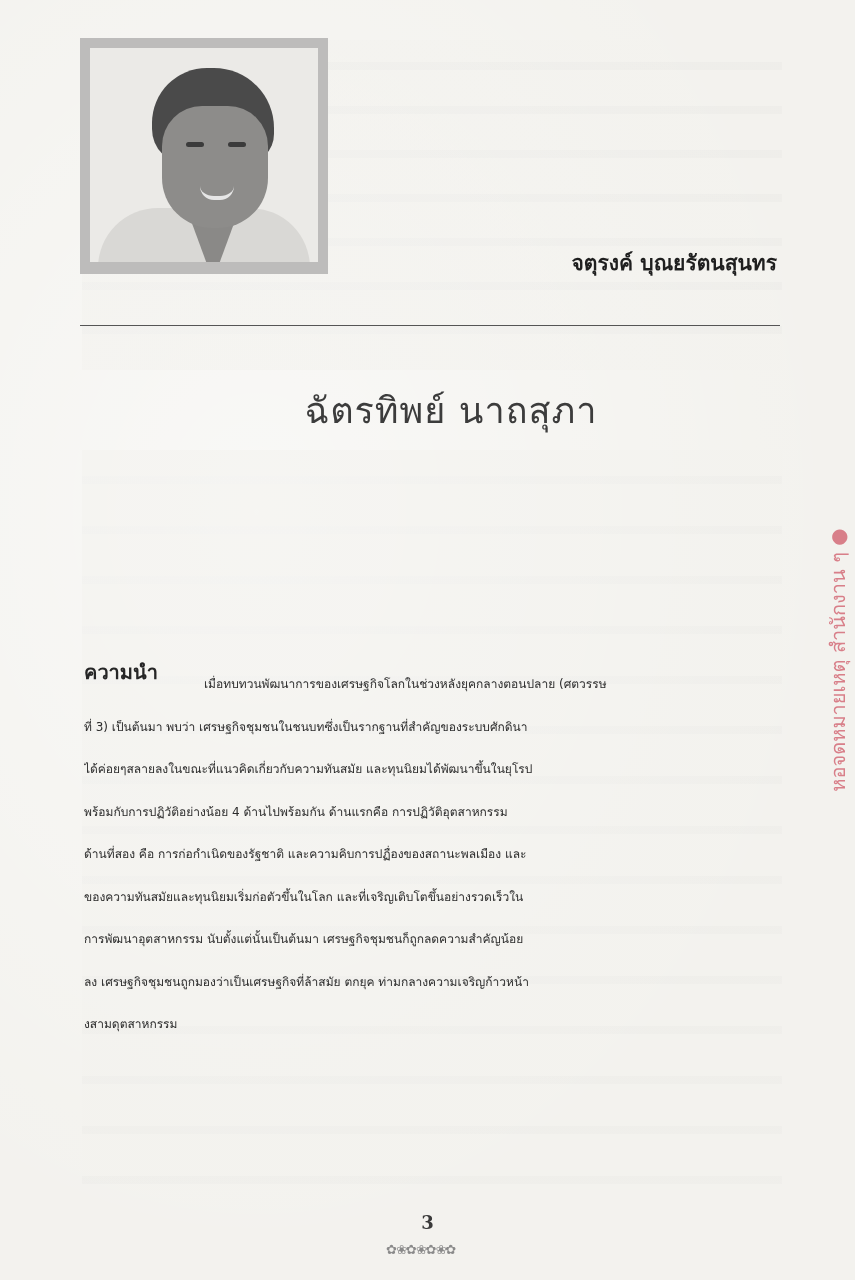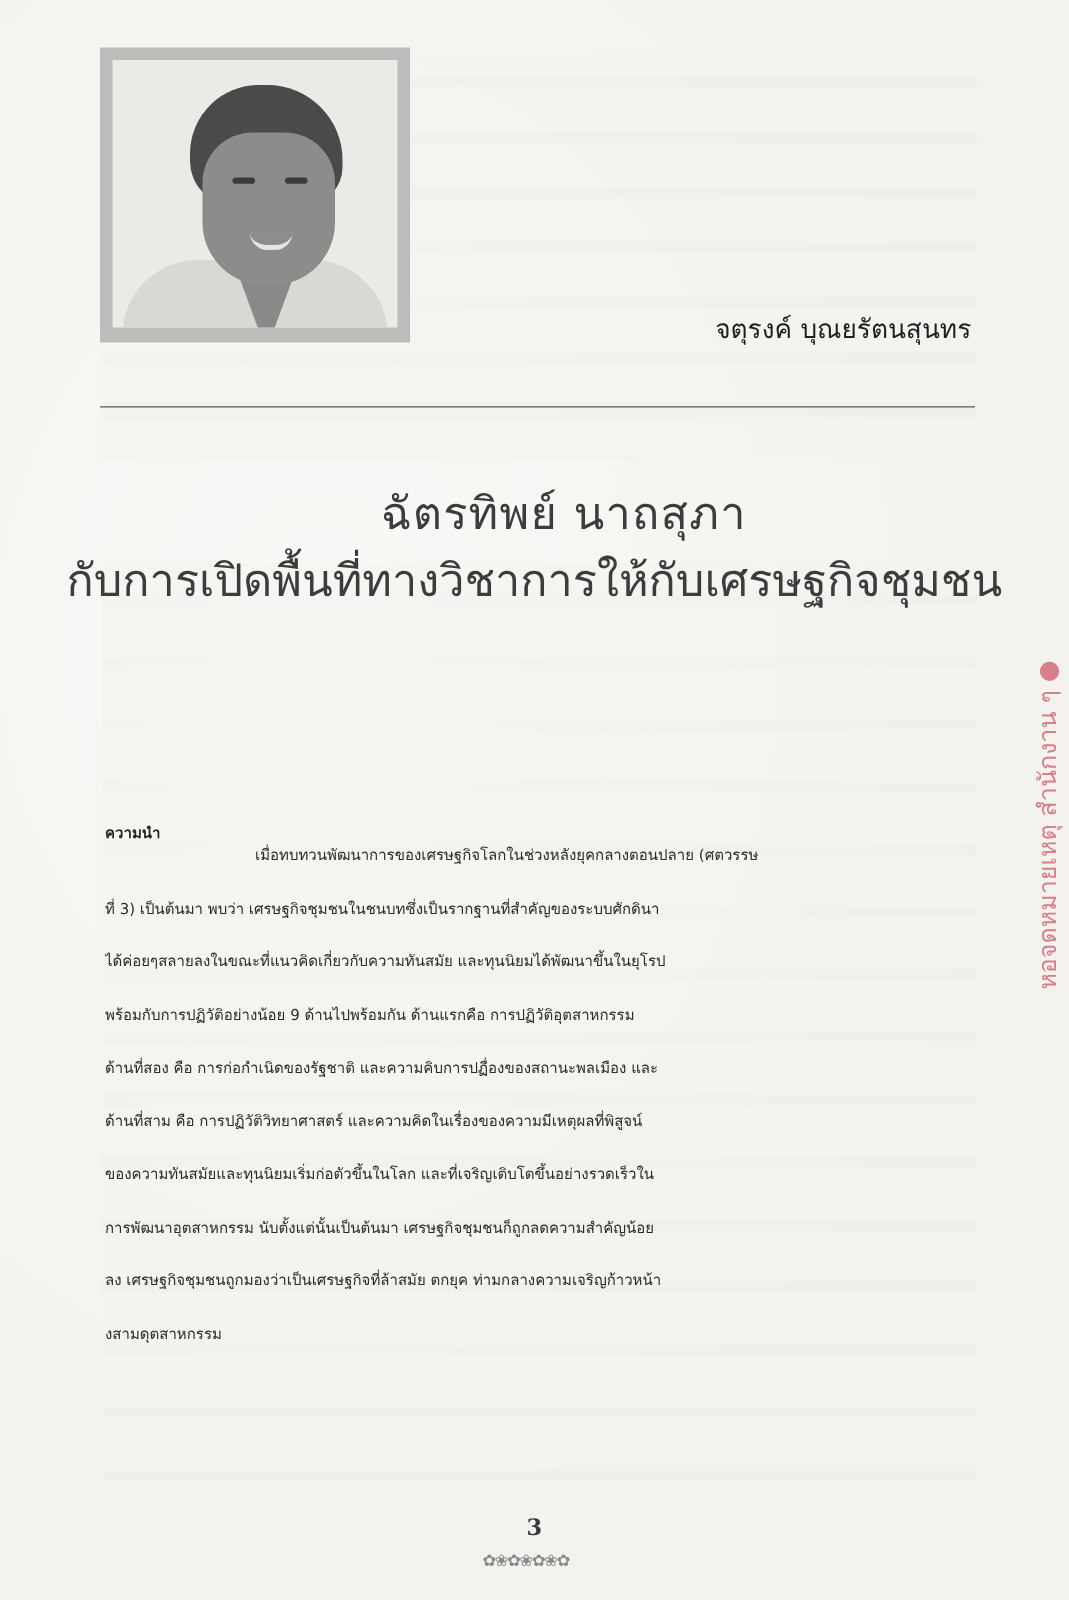--- a/index.html
+++ b/index.html
@@ -46,41 +46,41 @@
   .eye.l { left: 24px; } .eye.r { left: 66px; }
   .smile { position: absolute; left: 38px; top: 80px; width: 34px; height: 10px; border-bottom: 4px solid #e6e6e6; border-radius: 0 0 20px 20px; }
   .shirt {
     position: absolute; left: 8px; top: 160px; width: 212px; height: 60px;
     background: #d9d8d5; border-radius: 60px 60px 0 0;
   }
   .neck { position: absolute; left: 100px; top: 170px; width: 46px; height: 50px; background: #8a8987; clip-path: polygon(0 0,100% 0,60% 100%,40% 100%); }
 
   .author {
     position: absolute; right: 78px; top: 246px;
-    font-size: 21px; font-weight: normal; color: #1f1f1f;
+    font-size: 21px; font-weight: bold; color: #1f1f1f;
     font-family: "DejaVu Sans", sans-serif;
     text-align: right;
   }
   .rule {
     position: absolute; left: 80px; top: 325px; width: 700px; height: 1px; background: #555;
   }
   .title1 {
     position: absolute; left: 0; right: 0; top: 382px; text-align: center;
     font-size: 36px; color: #3c3c3c; letter-spacing: 1px;
     font-family: "DejaVu Sans", sans-serif;
     margin-left: 47px;
   }
   .title2 {
     position: absolute; left: 0; right: 0; top: 436px; text-align: center;
     font-size: 36px; color: #3c3c3c;
     font-family: "DejaVu Sans", sans-serif;
   }
   .heading {
     position: absolute; left: 84px; top: 656px;
-    font-size: 12px; font-weight: bold; color: #262626;
+    font-size: 20px; font-weight: bold; color: #262626;
   }
   .body {
     position: absolute; left: 84px; top: 663px; width: 700px;
     font-size: 12px; line-height: 42.5px; color: #2b2b2b;
     text-align: justify;
   }
   .body .line { display: block; white-space: nowrap; overflow: hidden; }
   .body .line.indent { padding-left: 120px; }
   .page-number {
     position: absolute; left: 0; right: 0; top: 1212px; text-align: center;
@@ -119,31 +119,29 @@
         <div class="eye r"></div>
         <div class="smile"></div>
       </div>
     </div>
   </div>
 
   <div class="author">จตุรงค์ บุณยรัตนสุนทร</div>
   <div class="rule"></div>
 
   <div class="title1">ฉัตรทิพย์ นาถสุภา</div>
-  <div class="title2">กับการเปิดพื้นที่ทางวิชาการให้กับเศรษฐกิจชุมชน</div>
 
   <div class="heading">ความนำ</div>
 
   <div class="body">
     <span class="line indent">เมื่อทบทวนพัฒนาการของเศรษฐกิจโลกในช่วงหลังยุคกลางตอนปลาย (ศตวรรษ</span>
     <span class="line">ที่ 3) เป็นต้นมา พบว่า เศรษฐกิจชุมชนในชนบทซึ่งเป็นรากฐานที่สำคัญของระบบศักดินา</span>
     <span class="line">ได้ค่อยๆสลายลงในขณะที่แนวคิดเกี่ยวกับความทันสมัย และทุนนิยมได้พัฒนาขึ้นในยุโรป</span>
-    <span class="line">พร้อมกับการปฏิวัติอย่างน้อย 9 ด้านไปพร้อมกัน ด้านแรกคือ การปฏิวัติอุตสาหกรรม</span>
+    <span class="line">พร้อมกับการปฏิวัติอย่างน้อย 4 ด้านไปพร้อมกัน ด้านแรกคือ การปฏิวัติอุตสาหกรรม</span>
     <span class="line">ด้านที่สอง คือ การก่อกำเนิดของรัฐชาติ และความคิบการปฏื่องของสถานะพลเมือง และ</span>
-    <span class="line">ด้านที่สาม คือ การปฏิวัติวิทยาศาสตร์ และความคิดในเรื่องของความมีเหตุผลที่พิสูจน์</span>
     <span class="line">ของความทันสมัยและทุนนิยมเริ่มก่อตัวขึ้นในโลก และที่เจริญเติบโตขึ้นอย่างรวดเร็วใน</span>
     <span class="line">การพัฒนาอุตสาหกรรม นับตั้งแต่นั้นเป็นต้นมา เศรษฐกิจชุมชนก็ถูกลดความสำคัญน้อย</span>
     <span class="line">ลง เศรษฐกิจชุมชนถูกมองว่าเป็นเศรษฐกิจที่ล้าสมัย ตกยุค ท่ามกลางความเจริญก้าวหน้า</span>
     <span class="line">งสามดุตสาหกรรม</span>
   </div>
 
   <div class="page-number">3</div>
   <div class="ornament">✿❀✿❀✿❀✿</div>
 
   <div class="stamp">

